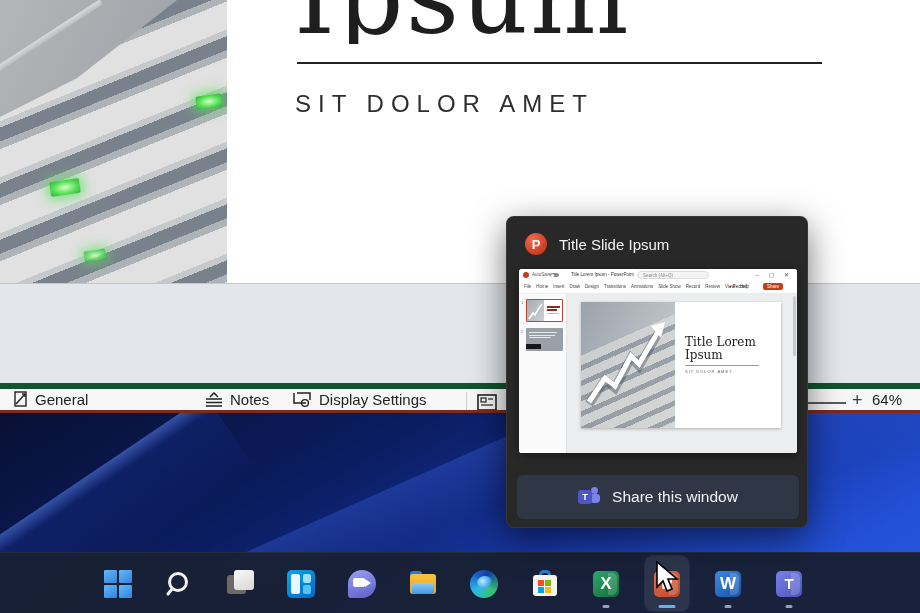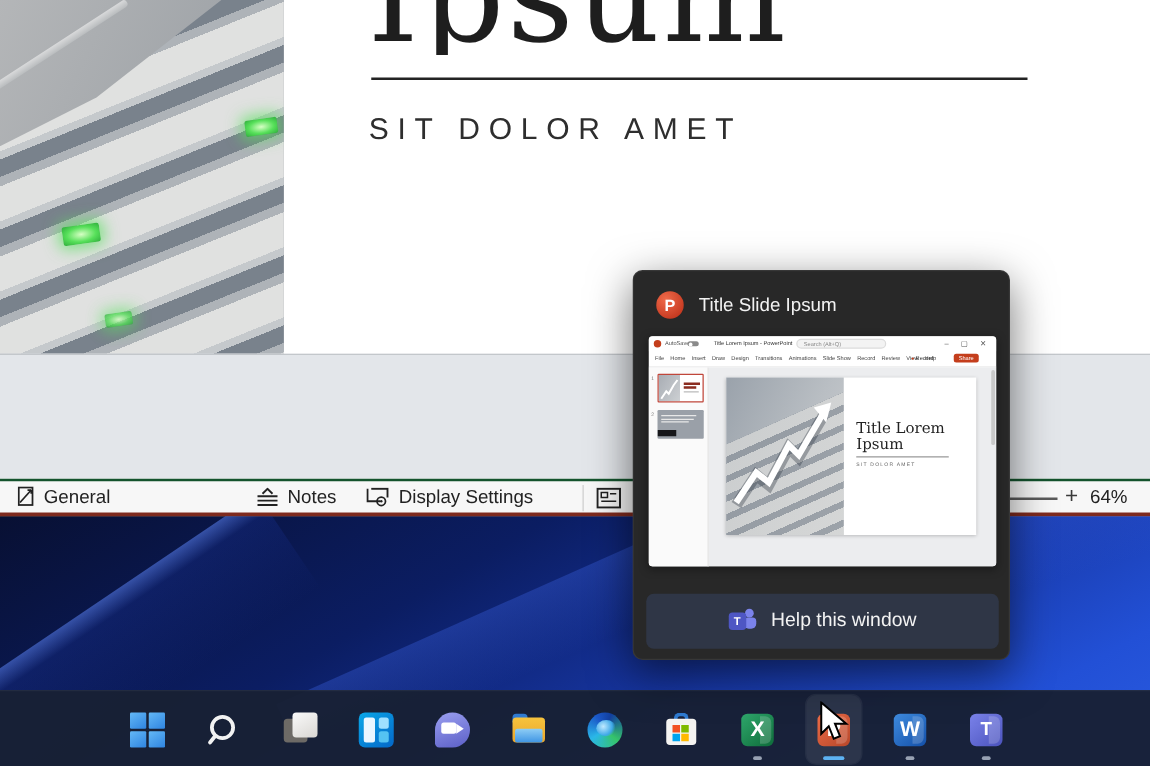--- a/index.html
+++ b/index.html
@@ -1,18 +1,18 @@
 <!DOCTYPE html>
 <html><head>
 <meta charset="utf-8">
 <style>
   * { margin:0; padding:0; box-sizing:border-box; }
   html,body { width:920px; height:613px; overflow:hidden; }
   body { font-family:"Liberation Sans", sans-serif; }
-  .screen { position:relative; width:920px; height:613px; overflow:hidden; background:#f97316; }
+  .screen { position:relative; width:920px; height:613px; overflow:hidden; background:#0c4a6e; }
 
   
   .ppt-window { position:absolute; left:0; top:0; width:920px; height:413px; background:#fff; }
   .slide-area { position:absolute; left:0; top:0; width:920px; height:283px; background:#ffffff; overflow:hidden; }
 
   
   .photo { position:absolute; left:0; top:0; width:227px; height:283px; overflow:hidden; background:#9aa0a7; }
   .photo .steps { position:absolute; left:-110px; top:-60px; width:520px; height:500px; transform:rotate(-22deg);
     background:repeating-linear-gradient(180deg,
       #e0e1e0 0 26px, #c5c9cc 26px 32px, #79828c 32px 45px, #aeb3b8 45px 52px); }
@@ -29,21 +29,21 @@
   .gl3 { left:84px; top:250px; width:22px; height:11px; opacity:.8; }
 
   .slide-title { position:absolute; left:294px; top:-64px; width:560px; height:108px; overflow:hidden;
     font-family:"DejaVu Serif", serif; font-size:104px; font-weight:500; color:#1e1e1e; letter-spacing:2px; }
   .slide-rule { position:absolute; left:297px; top:62px; width:525px; height:2px; background:#232323; }
   .slide-subtitle { position:absolute; left:295px; top:90px; font-size:24px; letter-spacing:7px; color:#2e2e2e; }
 
   .canvas-gray { position:absolute; left:0; top:283px; width:920px; height:100px; background:#e3e6ea; border-top:1px solid #c3c7cb; }
 
   
-  .status-bar { position:absolute; left:0; top:383px; width:920px; height:27px; background:#f7f7f7; border-top:2px solid #14532d;
+  .status-bar { position:absolute; left:0; top:383px; width:920px; height:27px; background:#f7f7f7; border-top:6px solid #14532d;
     display:flex; align-items:center; font-size:15px; color:#222; }
   .sb-item { display:flex; align-items:center; gap:7px; }
   .sb-general { position:absolute; left:14px; }
   .sb-notes { position:absolute; left:205px; }
   .sb-display { position:absolute; left:293px; }
   .sb-sep { position:absolute; left:466px; top:3px; width:1px; height:21px; background:#d0d0d0; }
   .sb-view { position:absolute; left:474px; top:2px; width:26px; height:23px; display:flex; align-items:center; justify-content:center; }
   .sb-zoom-track { position:absolute; left:806px; top:13px; width:40px; height:2px; background:#5a5a5a; }
   .sb-zoom-plus { position:absolute; left:852px; top:1px; font-size:18px; color:#3a3a3a; }
   .sb-zoom-pct { position:absolute; left:872px; font-size:15px; color:#222; }
@@ -333,21 +333,21 @@
           </div>
       </div>
     </div>
 
     <div class="share-btn">
       <div class="teams-ic">
         <div class="teams-head1"></div>
         <div class="teams-body1"></div>
         <div class="teams-sq">T</div>
       </div>
-      <div class="share-label">Help this window</div>
+      <div class="share-label">Share this window</div>
     </div>
   </div>
 
   <div class="taskbar">
     <div class="tb-items">
       <div class="tb-slot">
         <div class="win-grid">
             <i></i>
             <i></i>
             <i></i>

